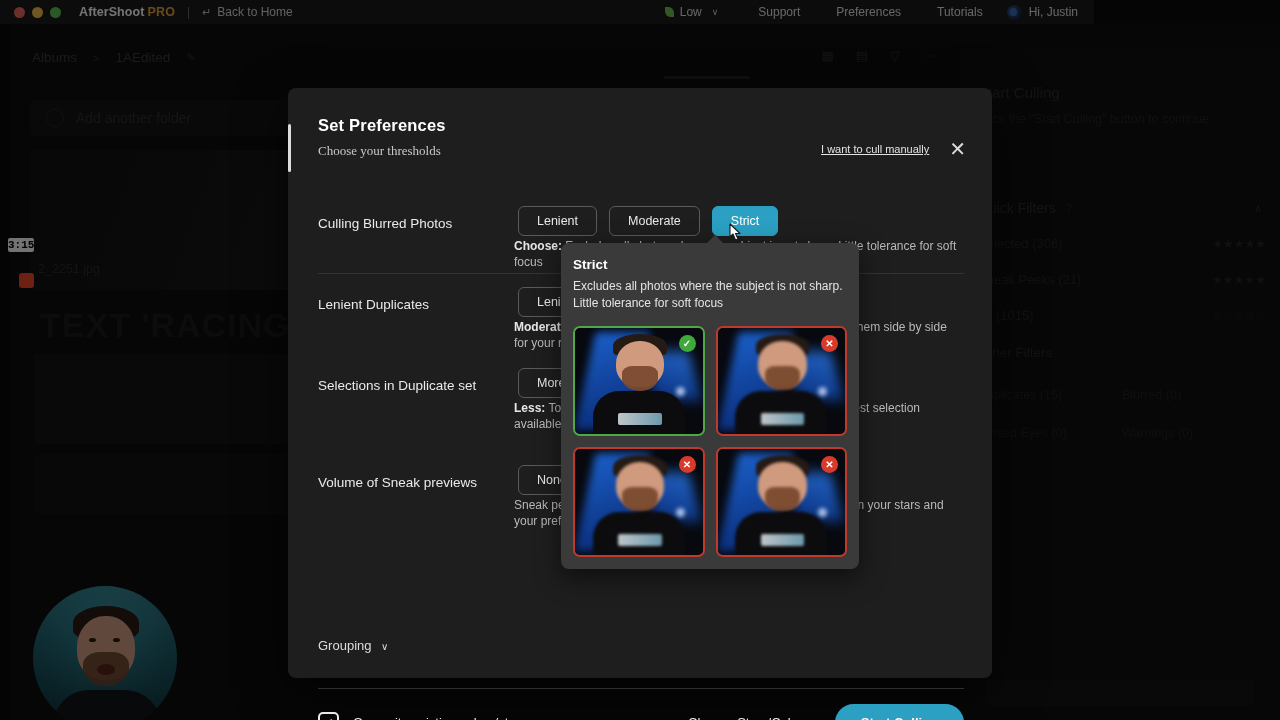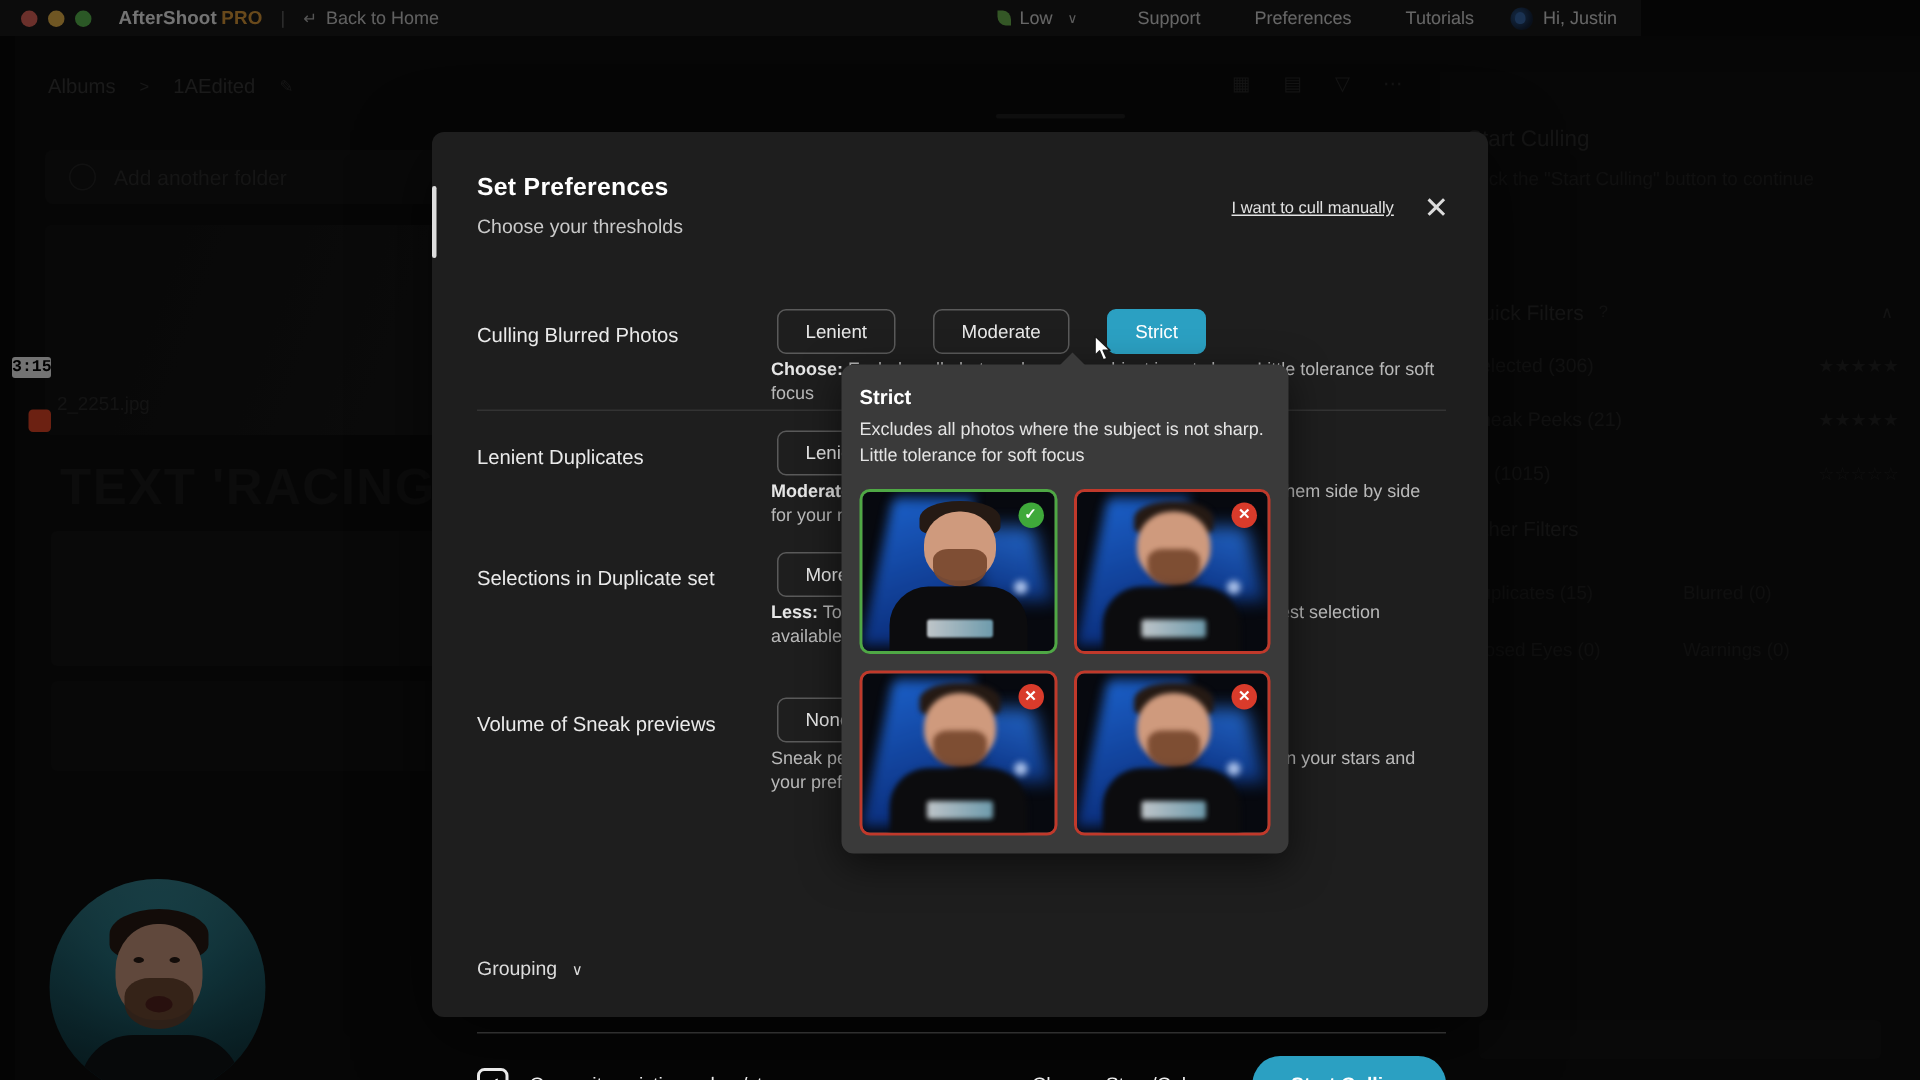--- a/index.html
+++ b/index.html
@@ -101,33 +101,33 @@
     border-radius:36px 36px 0 0; background:#101418;}
   .webcam .eyeL,.webcam .eyeR{position:absolute;top:52px;width:7px;height:4px;border-radius:50%;background:#2a1c16;}
   .webcam .eyeL{left:56px;} .webcam .eyeR{left:80px;}
 
   
   .overlay { position: absolute; inset: 0; background: rgba(0,0,0,.55); z-index: 80; }
   .modal { position: absolute; left: 288px; top: 88px; width: 704px; height: 590px;
     background: #1e1e1e; border-radius: 8px; z-index: 90;
     box-shadow: 0 14px 50px rgba(0,0,0,.6); }
   .modal-accent { position: absolute; left: 0; top: 36px; width: 3px; height: 48px; background: #ddd; border-radius: 2px; }
-  .modal-head { position: absolute; left: 30px; right: 26px; top: 28px; display: flex; align-items: center; }
+  .modal-head { position: absolute; left: 30px; right: 26px; top: 28px; display: flex; align-items: flex-end; }
   .m-title { font-size: 16.5px; color: #fff; font-weight: bold; letter-spacing:.2px; }
-  .m-sub { font-size: 13px; color: #c9c9c9; margin-top: 8px; }
+  .m-sub { font-size: 13px; color: #c9c9c9; margin-top: 8px; font-family: Liberation Serif, serif; }
   .head-right { margin-left: auto; display: flex; align-items: center; gap: 14px; padding-top: 4px; }
   .cull-manual { font-size: 11px; color: #e3e3e3; text-decoration: underline; cursor: pointer; }
   .help-btn { background: #fff; color: #111; font-size: 13px; border: none;
     padding: 9px 19px; border-radius: 18px; cursor: pointer; font-family: inherit; }
   .close-x { font-size: 20px; color: #dcdcdc; cursor: pointer; line-height: 1; margin-left: 6px; }
   .m-divider { position:absolute; left: 30px; right: 28px; top: 185px; height: 1px; background:#333; }
 
   .row { position: absolute; left: 30px; right: 28px; }
   .row .rlabel { position: absolute; left: 0; top: 0; font-size: 13.5px; color: #eaeaea; }
-  .segs { position: absolute; left: 200px; top: -10px; display: flex; gap: 25px; }
+  .segs { position: absolute; left: 200px; top: -10px; display: flex; gap: 12px; }
   .seg { border: 1px solid #5a5a5a; background: transparent; color: #e8e8e8;
     font-size: 12.5px; padding: 7px 18px; border-radius: 6px; cursor: pointer; font-family: inherit; }
   .seg.active { background: #2ba0c2; border-color: #2ba0c2; color: #fff; }
   .rdesc { position: absolute; left: 196px; right: 0; top: 22px; font-size: 12px; color: #b9b9b9; line-height: 1.35; }
   .rdesc b { color: #e6e6e6; }
 
   .advanced { position: absolute; left: 30px; top: 550px; font-size: 13px; color: #dcdcdc; cursor: pointer; }
   .advanced .c { font-size: 10px; margin-left: 6px; }
 
   .foot-divider { position: absolute; left: 30px; right: 28px; top: 600px; height: 1px; background: #2f2f2f; }

